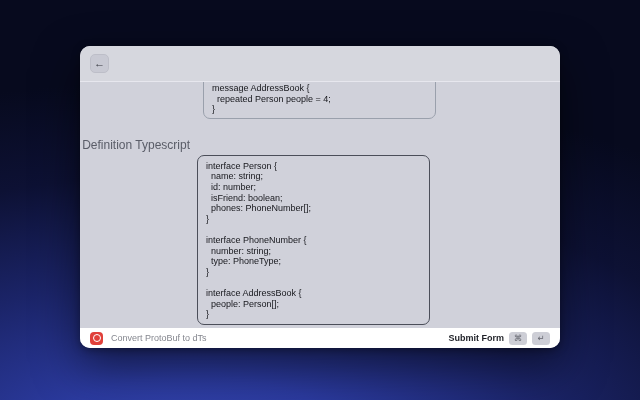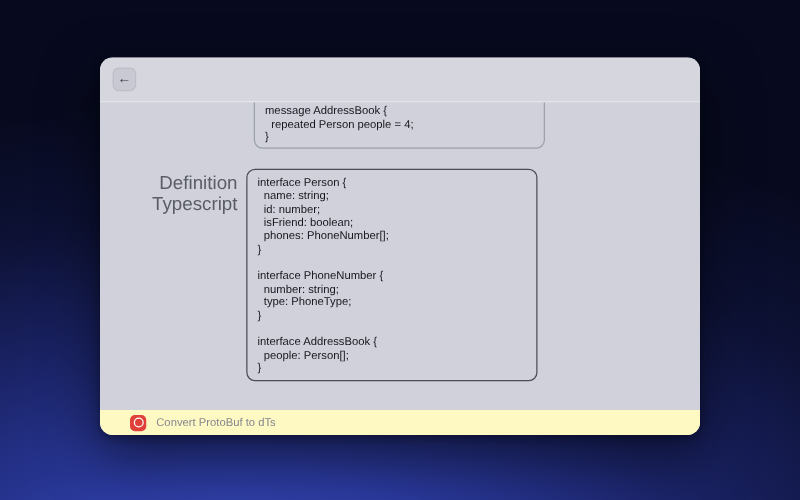--- a/index.html
+++ b/index.html
@@ -48,32 +48,33 @@
   }
   .block-top {
     margin-left: 123px; margin-top: -40px;
     border: 1px solid #9aa0ac;
     padding: 40px 8px 3px 8px;
   }
   .form-row { display: flex; margin-top: 16px; }
   .field-label {
     width: 117px; flex: 0 0 117px; box-sizing: border-box;
     text-align: right; padding-right: 7px; padding-top: 3px;
-    font-size: 15px; font-weight: 500; color: #5a5d68;
+    font-size: 12px; font-weight: 500; color: #5a5d68;
   }
   .block-ts {
     border: 1.5px solid #4b4e59;
     padding: 5px 8px 4px 8px;
+    margin-top: 20px;
   }
 
   .footer {
     height: 20px; flex: 0 0 20px;
-    background: #fef9c3; border-top: 1px solid #f2f2f6;
+    background: #ffffff; border-top: 1px solid #f2f2f6;
     box-sizing: content-box;
-    display: flex; align-items: center; padding: 0 24px;
+    display: flex; align-items: center; padding: 0 10px;
     margin-top: -1px;
   }
   .cmd-icon {
     width: 13px; height: 13px; border-radius: 4px;
     background: #e0403a;
     display: flex; align-items: center; justify-content: center;
     flex: 0 0 13px;
   }
   .cmd-icon .ring {
     width: 6px; height: 6px; border: 1.5px solid #ffffff; border-radius: 50%;
@@ -128,15 +129,20 @@
       </div>
     </div>
   </div>
 
   <div class="footer">
     <div class="cmd-icon">
       <span class="ring"></span>
     </div>
     <div class="cmd-name">Convert ProtoBuf to dTs</div>
     <div class="spacer"></div>
+    <div class="submit">
+      <span class="submit-label">Submit Form</span>
+      <span class="key">⌘</span>
+      <span class="key">↵</span>
+    </div>
   </div>
 
 </div>
 
 </body></html>

